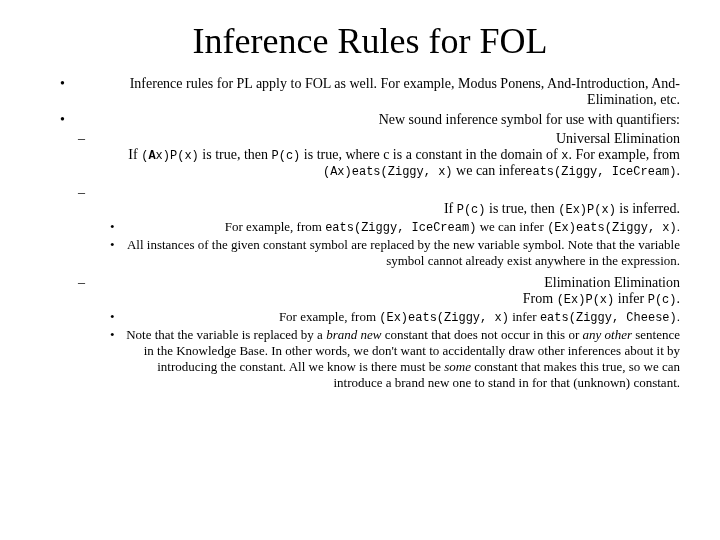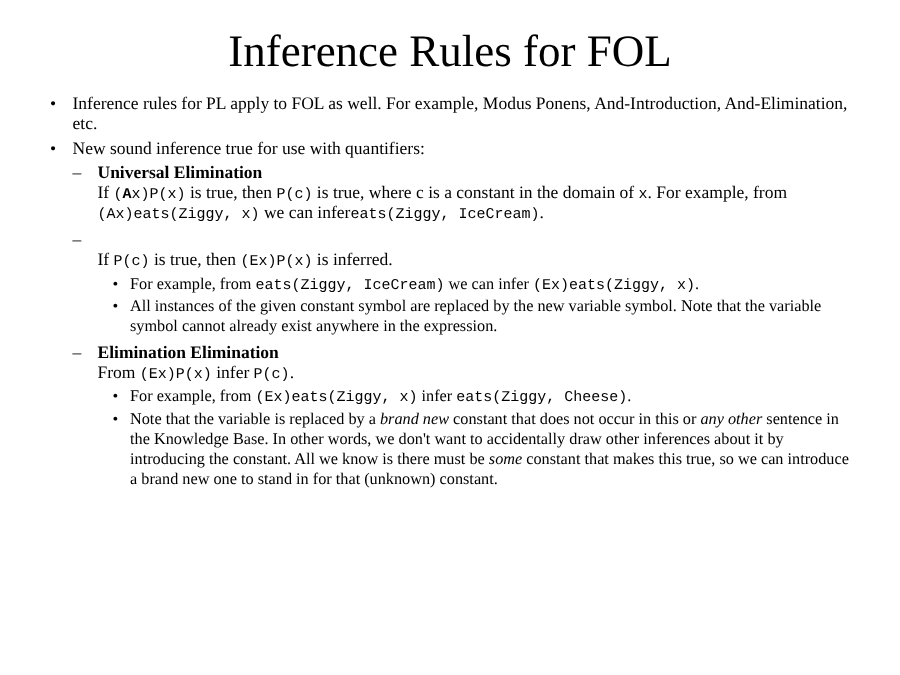--- a/index.html
+++ b/index.html
@@ -8,38 +8,39 @@
       height: 540px;
       background: #ffffff;
       font-family: Times New Roman, Times, serif;
       font-size: 13px;
       color: #000;
       overflow: hidden;
     }
     .page {
       width: 720px;
       height: 432px;
-      padding: 20px 40px 20px 40px;
+      padding: 20px 40px 20px 60px;
     }
     h1 {
       text-align: center;
       font-size: 36px;
       font-weight: normal;
       margin-bottom: 14px;
       font-family: Times New Roman, Times, serif;
     }
     .bullet-list {
       list-style: none;
       padding-left: 0;
     }
     .bullet-list > li {
       padding-left: 18px;
       position: relative;
       margin-bottom: 4px;
       font-size: 14px;
+      text-align: right;
     }
     .bullet-list > li::before {
       content: "•";
       position: absolute;
       left: 0;
     }
     .sub-list {
       list-style: none;
       padding-left: 0;
       margin-top: 3px;
@@ -48,21 +49,21 @@
       padding-left: 20px;
       position: relative;
       margin-bottom: 6px;
     }
     .sub-list > li::before {
       content: "–";
       position: absolute;
       left: 0;
     }
     .section-title {
-      font-weight: bold;
+      font-weight: normal;
     }
     .sub-content {
       padding-left: 0px;
       margin-top: 2px;
     }
     .sub-bullets {
       list-style: none;
       padding-left: 12px;
       margin-top: 2px;
     }
@@ -89,21 +90,21 @@
 <body>
 
 <div class="page">
   <h1>Inference Rules for FOL</h1>
 
   <ul class="bullet-list">
     <li>
       <span>Inference rules for PL apply to FOL as well. For example, Modus Ponens, And-Introduction, And-Elimination, etc.</span>
     </li>
     <li>
-      <span>New sound inference true for use with quantifiers:</span>
+      <span>New sound inference symbol for use with quantifiers:</span>
       <ul class="sub-list">
 
         <li>
           <div class="sub-content">
             <span class="section-title">Universal Elimination</span>
             <br>
             <span>If <span class="mono">(<span class="bold">A</span>x)P(x)</span> is true, then <span class="mono">P(c)</span> is true, where c is a constant in the domain of <span class="mono">x</span>. For example, from <span class="mono">(Ax)eats(Ziggy,&nbsp;x)</span> we can infer<span class="mono">eats(Ziggy,&nbsp;IceCream)</span>.</span>
           </div>
         </li>
 

